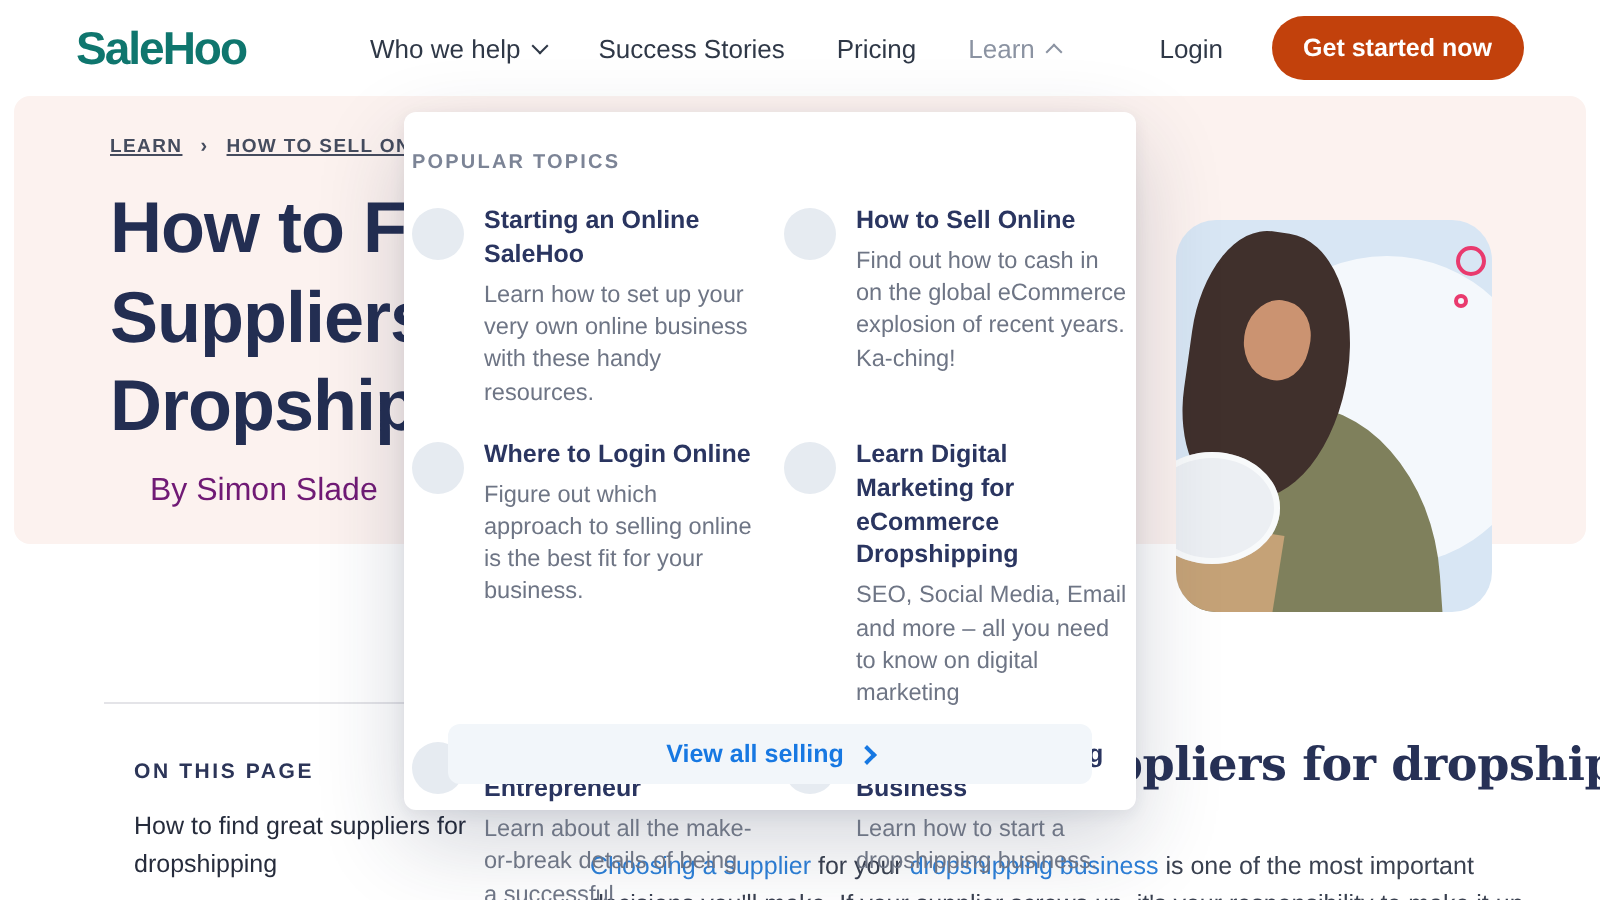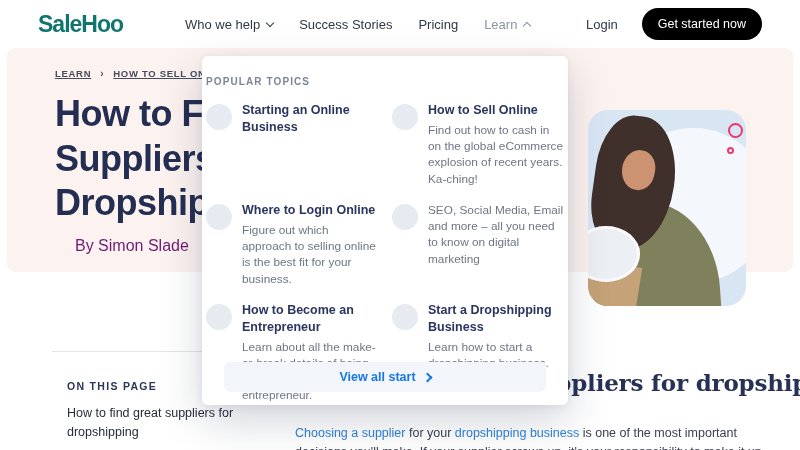--- a/index.html
+++ b/index.html
@@ -24,22 +24,22 @@
   .chev {
     width: 6px; height: 6px; display: inline-block;
     border-right: 1.6px solid currentColor; border-bottom: 1.6px solid currentColor;
     transform: rotate(45deg); margin-left: 7px; margin-top: -3px;
   }
   .chev.up { transform: rotate(-135deg); margin-top: 3px; }
   .chev.right { transform: rotate(-45deg); margin: 0; }
   .nav-right { margin-left: auto; display: flex; align-items: center; gap: 24px; }
   .login { font-size: 13px; color: #2f3847; cursor: pointer; }
   .btn-cta {
-    background: #000000; color: #fff; font-family: inherit;
-    font-size: 12.5px; font-weight: normal; border: none; cursor: pointer;
+    background: #c2410c; color: #fff; font-family: inherit;
+    font-size: 12.5px; font-weight: bold; border: none; cursor: pointer;
     padding: 9px 16px; border-radius: 18px;
   }
 
   
   .hero {
     position: absolute; top: 48px; left: 7px; right: 7px; height: 224px;
     background: #fcf2ef; border-radius: 8px; z-index: 1;
   }
   .breadcrumb {
     position: absolute; left: 55px; top: 68px; z-index: 2;
@@ -169,60 +169,62 @@
   <div class="deco-ring-lg"></div>
   <div class="deco-ring-sm"></div>
 </div>
 
 <div class="popup">
   <div class="popup-title">POPULAR TOPICS</div>
   <div class="topics">
     <div class="topic">
       <span class="ticon"></span>
       <div>
-        <div class="t-title">Starting an Online Business</div>
+        <div class="t-title">Starting an Online SaleHoo</div>
+        <div class="t-desc">Learn how to set up your very own online business with these handy resources.</div>
       </div>
     </div>
     <div class="topic">
       <span class="ticon"></span>
       <div>
         <div class="t-title">How to Sell Online</div>
         <div class="t-desc">Find out how to cash in on the global eCommerce explosion of recent years. Ka-ching!</div>
       </div>
     </div>
     <div class="topic">
       <span class="ticon"></span>
       <div>
         <div class="t-title">Where to Login Online</div>
         <div class="t-desc">Figure out which approach to selling online is the best fit for your business.</div>
       </div>
     </div>
     <div class="topic">
       <span class="ticon"></span>
       <div>
+        <div class="t-title">Learn Digital Marketing for eCommerce Dropshipping</div>
         <div class="t-desc">SEO, Social Media, Email and more – all you need to know on digital marketing</div>
       </div>
     </div>
     <div class="topic">
       <span class="ticon"></span>
       <div>
         <div class="t-title">How to Become an Entrepreneur</div>
         <div class="t-desc">Learn about all the make-or-break details of being a successful entrepreneur.</div>
       </div>
     </div>
     <div class="topic">
       <span class="ticon"></span>
       <div>
         <div class="t-title">Start a Dropshipping Business</div>
         <div class="t-desc">Learn how to start a dropshipping business.</div>
       </div>
     </div>
   </div>
   <div class="popup-footer">
-    <span>View all start</span>
+    <span>View all selling</span>
     <i class="chev right"></i>
   </div>
 </div>
 
 <div class="divider"></div>
 <div class="otp-title">ON THIS PAGE</div>
 <div class="otp-item">How to find great suppliers for dropshipping</div>
 
 <h2 class="article-h2">How to find great suppliers for dropshipping</h2>
 

